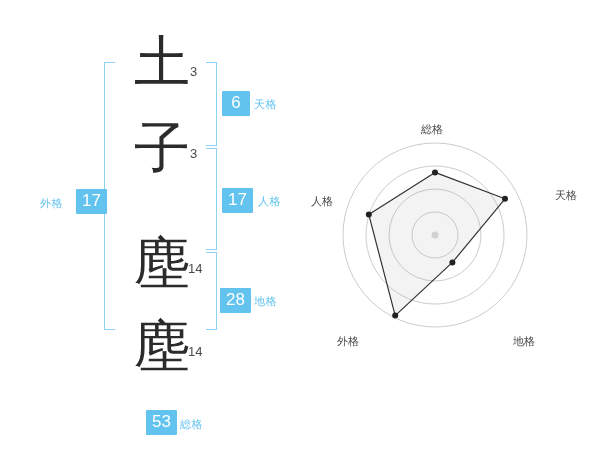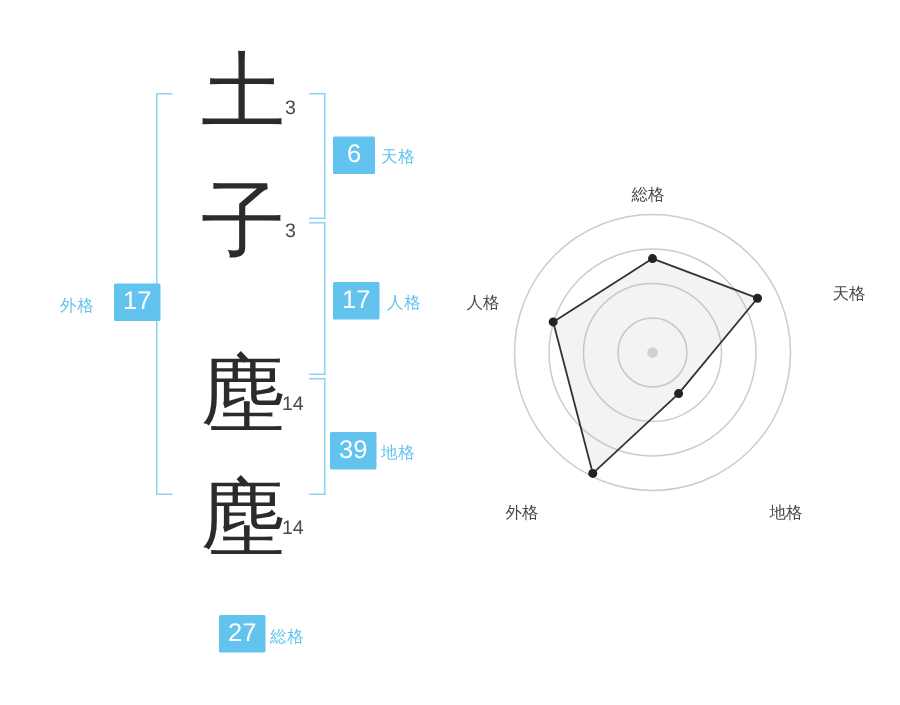--- a/index.html
+++ b/index.html
@@ -106,24 +106,24 @@
 
   <div class="bracket" style="left:206px; top:62px; width:10px; height:82px;"></div>
   <div class="badge" style="left:222px; top:91px;">6</div>
   <div class="badge-label" style="left:254px; top:97px;">天格</div>
 
   <div class="bracket" style="left:206px; top:148px; width:10px; height:100px;"></div>
   <div class="badge" style="left:222px; top:188px;">17</div>
   <div class="badge-label" style="left:258px; top:194px;">人格</div>
 
   <div class="bracket" style="left:206px; top:252px; width:10px; height:76px;"></div>
-  <div class="badge" style="left:220px; top:288px;">39</div>
+  <div class="badge" style="left:220px; top:288px;">28</div>
   <div class="badge-label" style="left:254px; top:294px;">地格</div>
 
-  <div class="badge" style="left:146px; top:410px;">27</div>
+  <div class="badge" style="left:146px; top:410px;">53</div>
   <div class="badge-label" style="left:180px; top:417px;">総格</div>
 
   <svg id="radar" width="270" height="260" viewBox="0 0 270 260">
     <g>
       <circle cx="135" cy="125" r="92" fill="none" stroke="#cccccc" stroke-width="1"></circle>
       <circle cx="135" cy="125" r="69" fill="none" stroke="#cccccc" stroke-width="1"></circle>
       <circle cx="135" cy="125" r="46" fill="none" stroke="#cccccc" stroke-width="1"></circle>
       <circle cx="135" cy="125" r="23" fill="none" stroke="#cccccc" stroke-width="1"></circle>
       <circle cx="135" cy="125" r="3.5" fill="#d8d8d8"></circle>
     </g>

